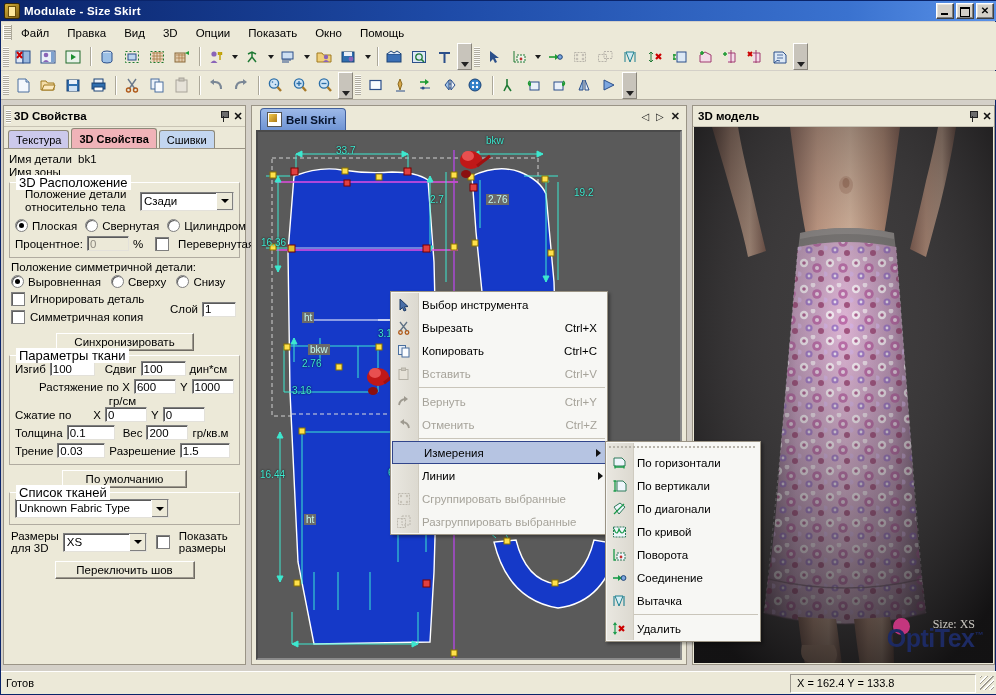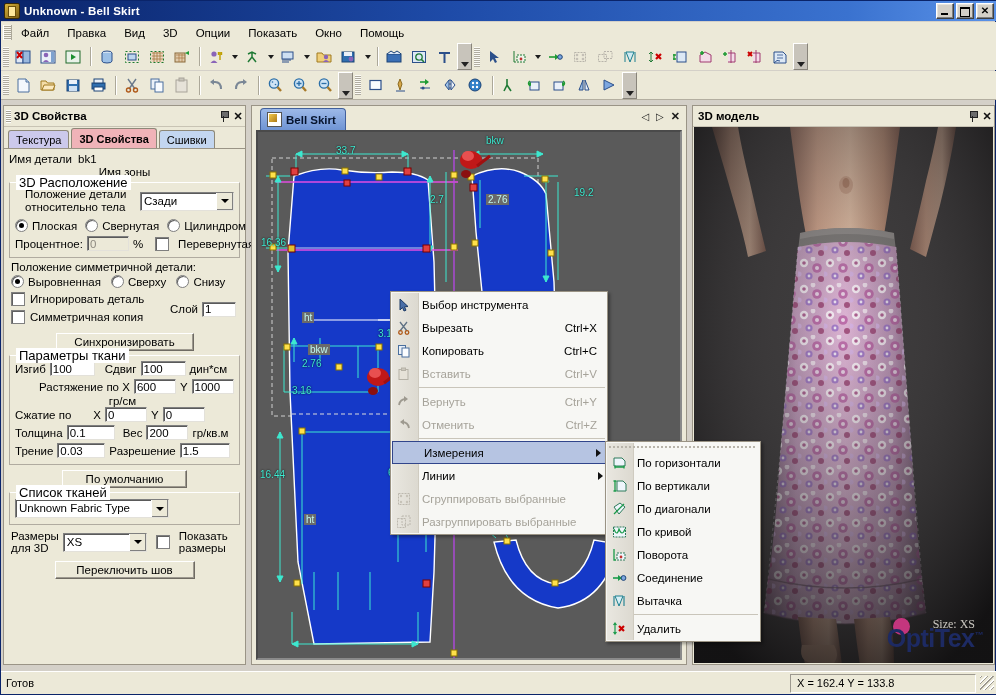--- a/index.html
+++ b/index.html
@@ -183,21 +183,21 @@
   .grip-c{width:14px;height:14px;margin-right:3px;
     background:repeating-linear-gradient(135deg,#fff 0 1px,#9d998f 1px 2px,transparent 2px 4px);}
 </style>
 </head>
 <body>
 
 <div id="app">
 
   <div class="titlebar">
     <div class="appicon"></div>
-    <div class="ttl">Unknown - Bell Skirt</div>
+    <div class="ttl">Modulate - Size Skirt</div>
     <div class="winbtns">
       <div class="winbtn wb-min"></div>
       <div class="winbtn wb-max"></div>
       <div class="winbtn wb-close">✕</div>
     </div>
   </div>
 
   <div class="menubar">
     <div class="grip"></div>
     <div class="menuitem">Файл</div>
@@ -572,21 +572,21 @@
       <div class="tab t-tex">Текстура</div>
       <div class="tab t-act">3D Свойства</div>
       <div class="tab t-sew">Сшивки</div>
     </div>
 
     <div class="pbody">
       <div class="row" style="gap:6px;margin-bottom:1px;">
         <span class="lbl">Имя детали</span>
         <span class="lbl">bk1</span>
       </div>
-      <div class="row" style="margin-bottom:2px;justify-content:center;">
+      <div class="row" style="margin-bottom:2px;">
         <span class="lbl">Имя зоны</span>
       </div>
 
       <div class="grp">
         <div class="gtitle">3D Расположение</div>
         <div style="display:flex;align-items:center;gap:4px;margin:2px 0 5px 0;">
           <div style="flex:1;padding-left:10px;line-height:13px;">
             <div class="lbl">Положение детали</div>
             <div class="lbl">относительно тела</div>
           </div>

